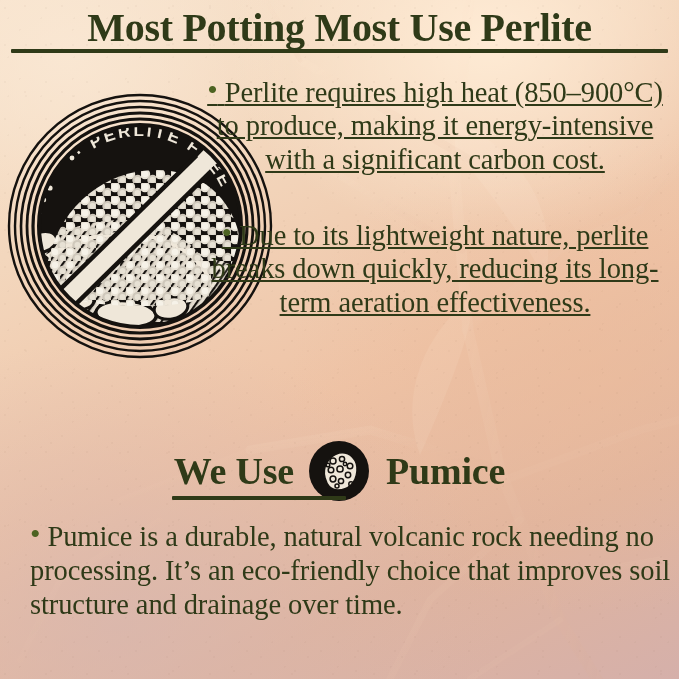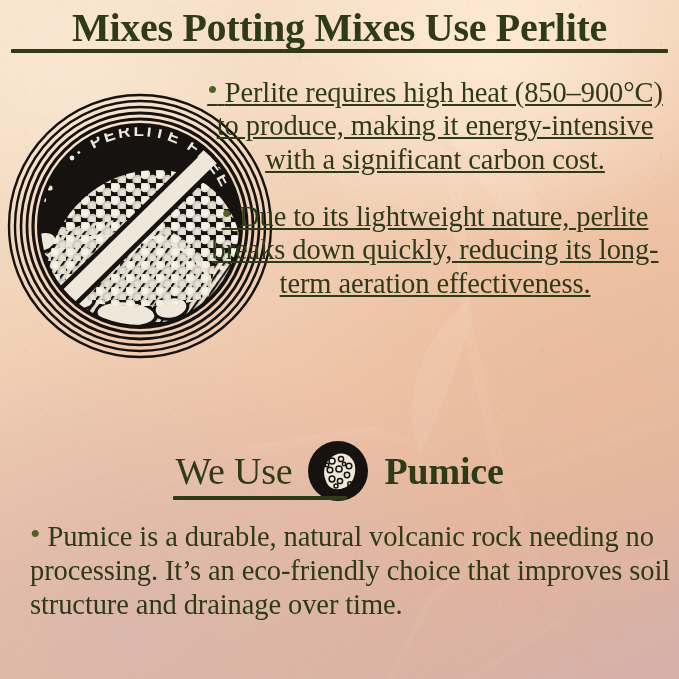--- a/index.html
+++ b/index.html
@@ -56,31 +56,31 @@
     font-family:"Liberation Serif", serif;
     color:#2f3a18;
   }
   .bullet-p{
     font-size:28.5px;
     line-height:1.17;
     margin:0;
     letter-spacing:-0.1px;
     text-decoration:underline;
   }
-  .bullet-p.second{margin-top:24px;text-align:center;}
+  .bullet-p.second{margin-top:43px;text-align:center;}
   .dot{color:#4d6322;font-size:30px;line-height:0;vertical-align:0.06em;}
 
   
   #weuse-row{
     position:absolute;left:0;top:440px;width:679px;
     display:flex;align-items:center;justify-content:center;gap:14px;
   }
   #weuse-wrap{position:relative;}
   #weuse-text{
-    font-family:"Liberation Serif", serif;font-weight:normal;font-size:38px;
+    font-family:"Liberation Serif", serif;font-weight:bold;font-size:38px;
     color:#2f3a18;line-height:1.0;letter-spacing:-0.2px;white-space:nowrap;
   }
   #weuse-rule{position:absolute;left:-2px;bottom:-10px;width:174px;height:4px;background:#2f3a18;border-radius:1px;}
   #pumice-icon{width:62px;height:62px;flex:0 0 62px;}
   #pumice-word{
     font-family:"Liberation Serif", serif;font-weight:bold;font-size:38px;
     color:#2f3a18;line-height:1.0;letter-spacing:-0.2px;white-space:nowrap;
     margin-left:2px;
   }
 
@@ -120,21 +120,21 @@
       <path d="M250 450 L120 500" stroke-width="6" opacity=".24"></path>
     </g>
     <g fill="#fff3e2" opacity=".22">
       <path d="M455 120 C520 150 560 210 545 280 C520 230 480 180 455 150 Z"></path>
       <path d="M468 300 C420 340 400 400 420 455 C440 410 465 350 470 320 Z"></path>
     </g>
   </svg>
   <div class="grain"></div>
 
   <div id="title-block">
-    <div id="title-text">Mixes Potting Mixes Use Perlite</div>
+    <div id="title-text">Most Potting Most Use Perlite</div>
   </div>
   <div id="title-rule"></div>
 
   <svg id="badge" viewBox="0 0 268 268">
     <defs>
       <clipPath id="innerClip">
           <circle cx="134" cy="134" r="100"></circle>
         </clipPath>
       <path id="arcPath" d="M 44 134 A 90 90 0 0 1 224 134"></path>
       <pattern id="beads" width="15" height="13" patternUnits="userSpaceOnUse">

